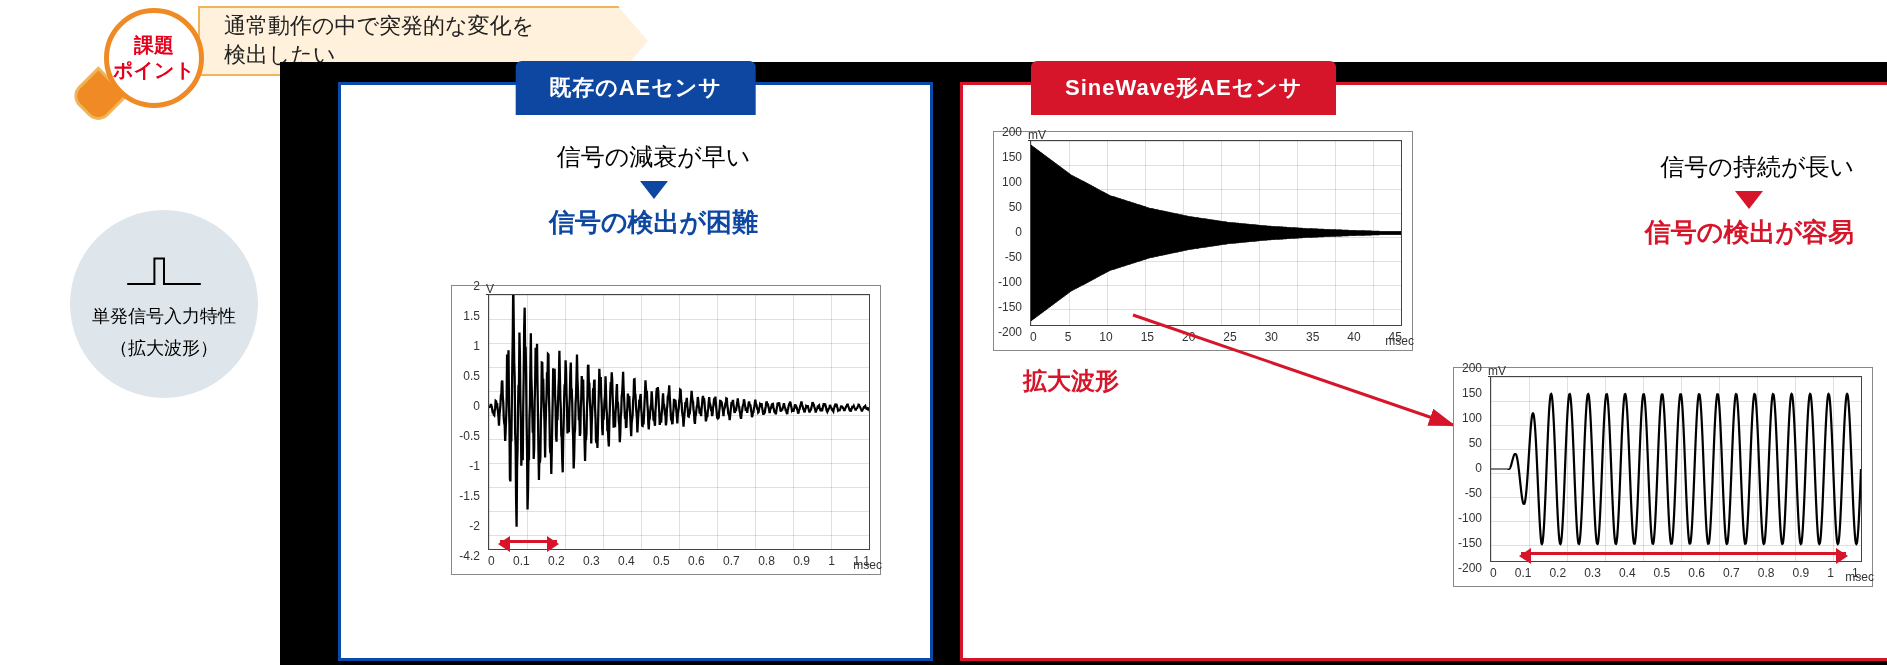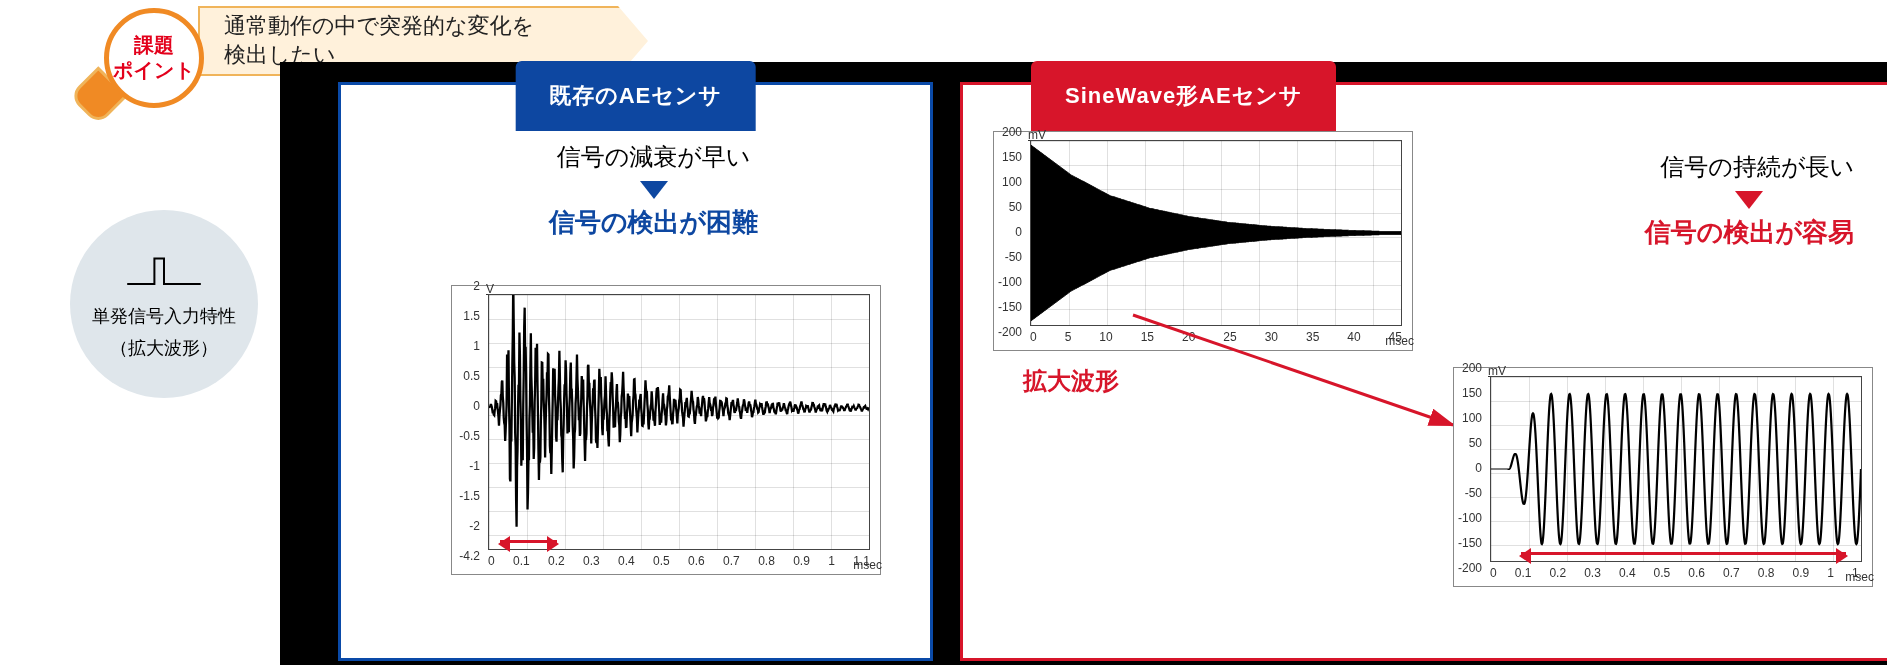--- a/index.html
+++ b/index.html
@@ -39,21 +39,21 @@
   }
   .disc svg { width: 80px; height: 48px; }
 
   
   .panel {
     position:absolute; top:82px; bottom:4px; background:#fff;
   }
   .panel.left  { left:300px;  width:595px; border:3px solid #0a4aa8; }
   .panel.right { left:922px; width:935px; border:3px solid #d7152a; }
   .tab {
-    position:absolute; top:-24px; height:70px; padding:0 34px; font-size:22px; font-weight:700;
+    position:absolute; top:-24px; height:54px; padding:0 34px; font-size:22px; font-weight:700;
     display:flex; align-items:center; color:#fff; border-radius:6px 6px 0 0;
     letter-spacing:1px;
   }
   .panel.left  .tab { background:#0d47a1; left:50%; transform:translateX(-50%);}
   .panel.right .tab { background:#d7152a; left:68px; }
   .tab::before, .tab::after {
     content:""; position:absolute; bottom:0; width:14px; height:14px;
   }
   .lead {
     position:absolute; top:56px; width:100%; text-align:center; font-size:24px; color:#000;padding-left:36px;

